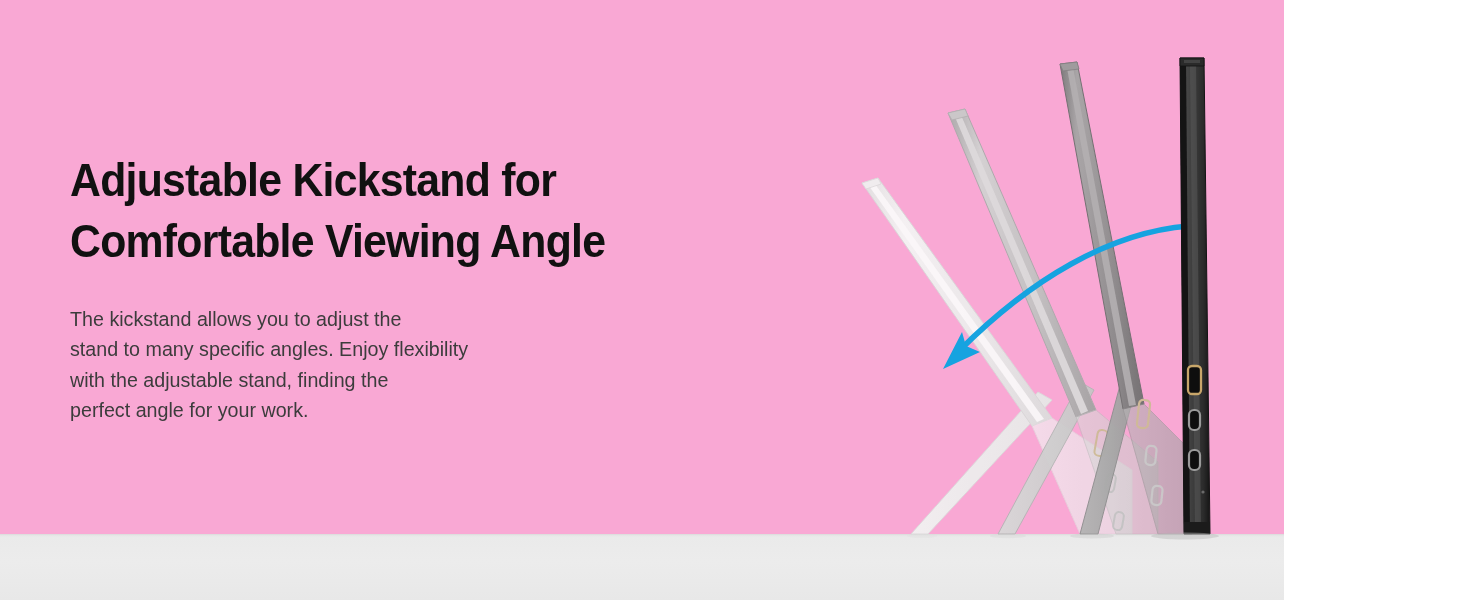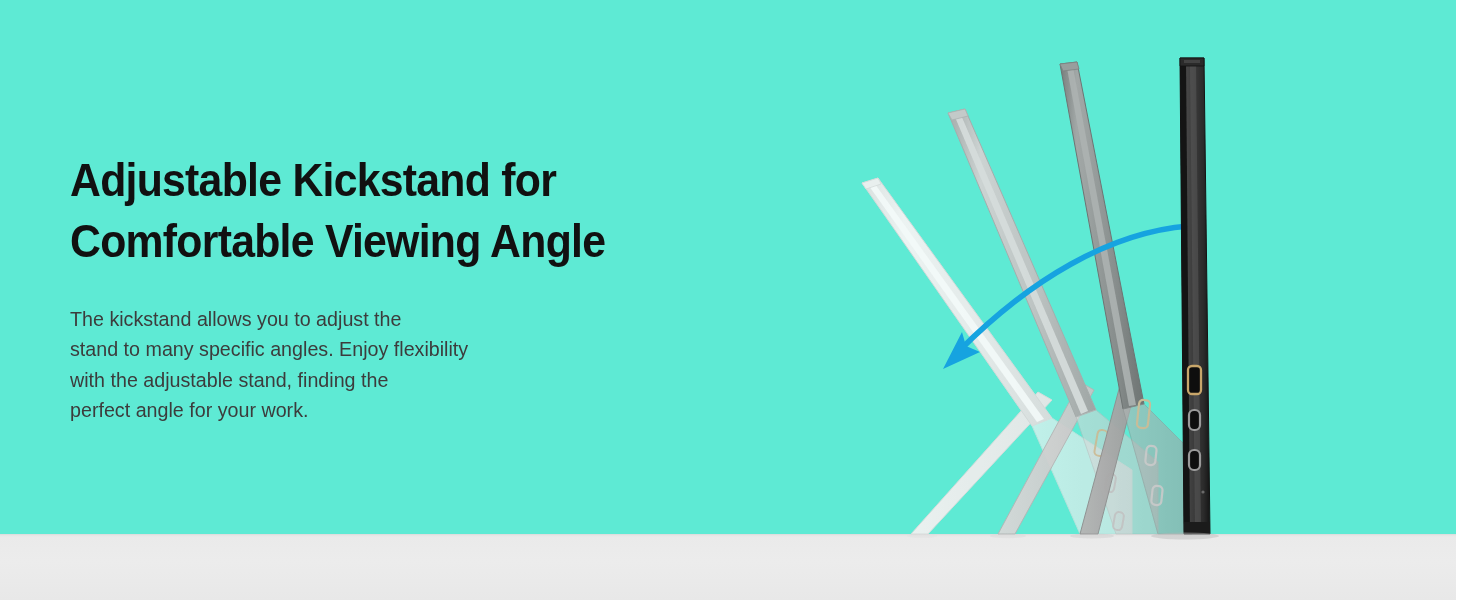--- a/index.html
+++ b/index.html
@@ -6,23 +6,23 @@
     margin: 0;
     padding: 0;
     background: #ffffff;
   }
   body {
     font-family: "Liberation Sans", sans-serif;
   }
 
   #page {
     position: relative;
-    width: 1456px;
+    width: 1284px;
     height: 600px;
-    background: #5eead4;
+    background: #f9a8d4;
     overflow: hidden;
     text-decoration: underline;
   }
 
   
   .desk {
     position: absolute;
     left: 0;
     bottom: 0;
     width: 1464px;

